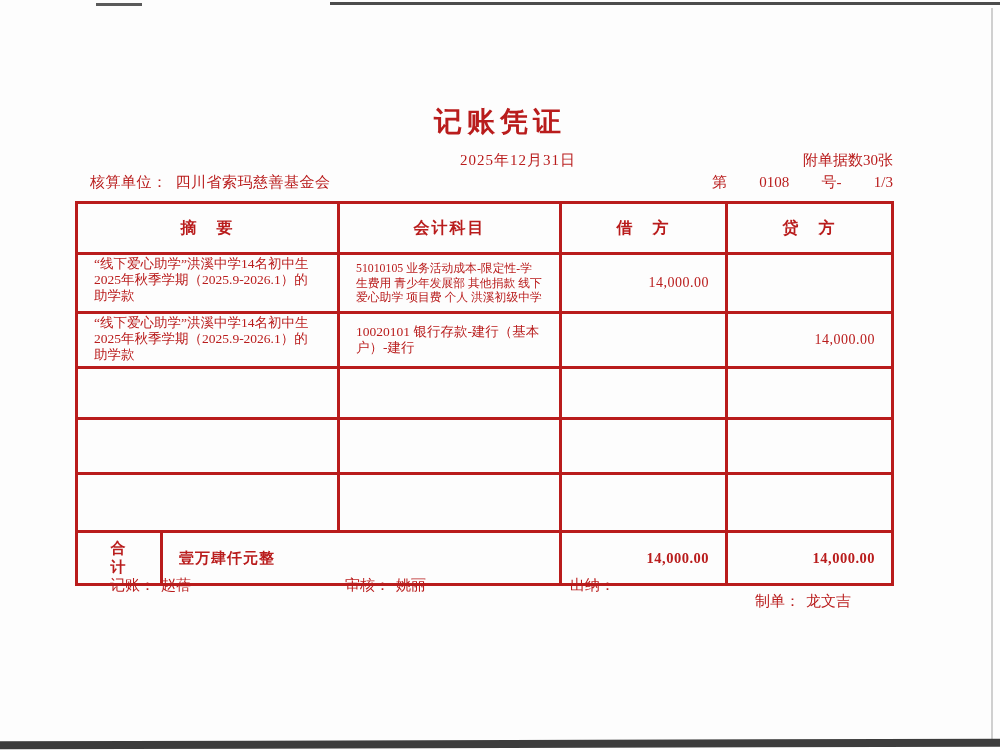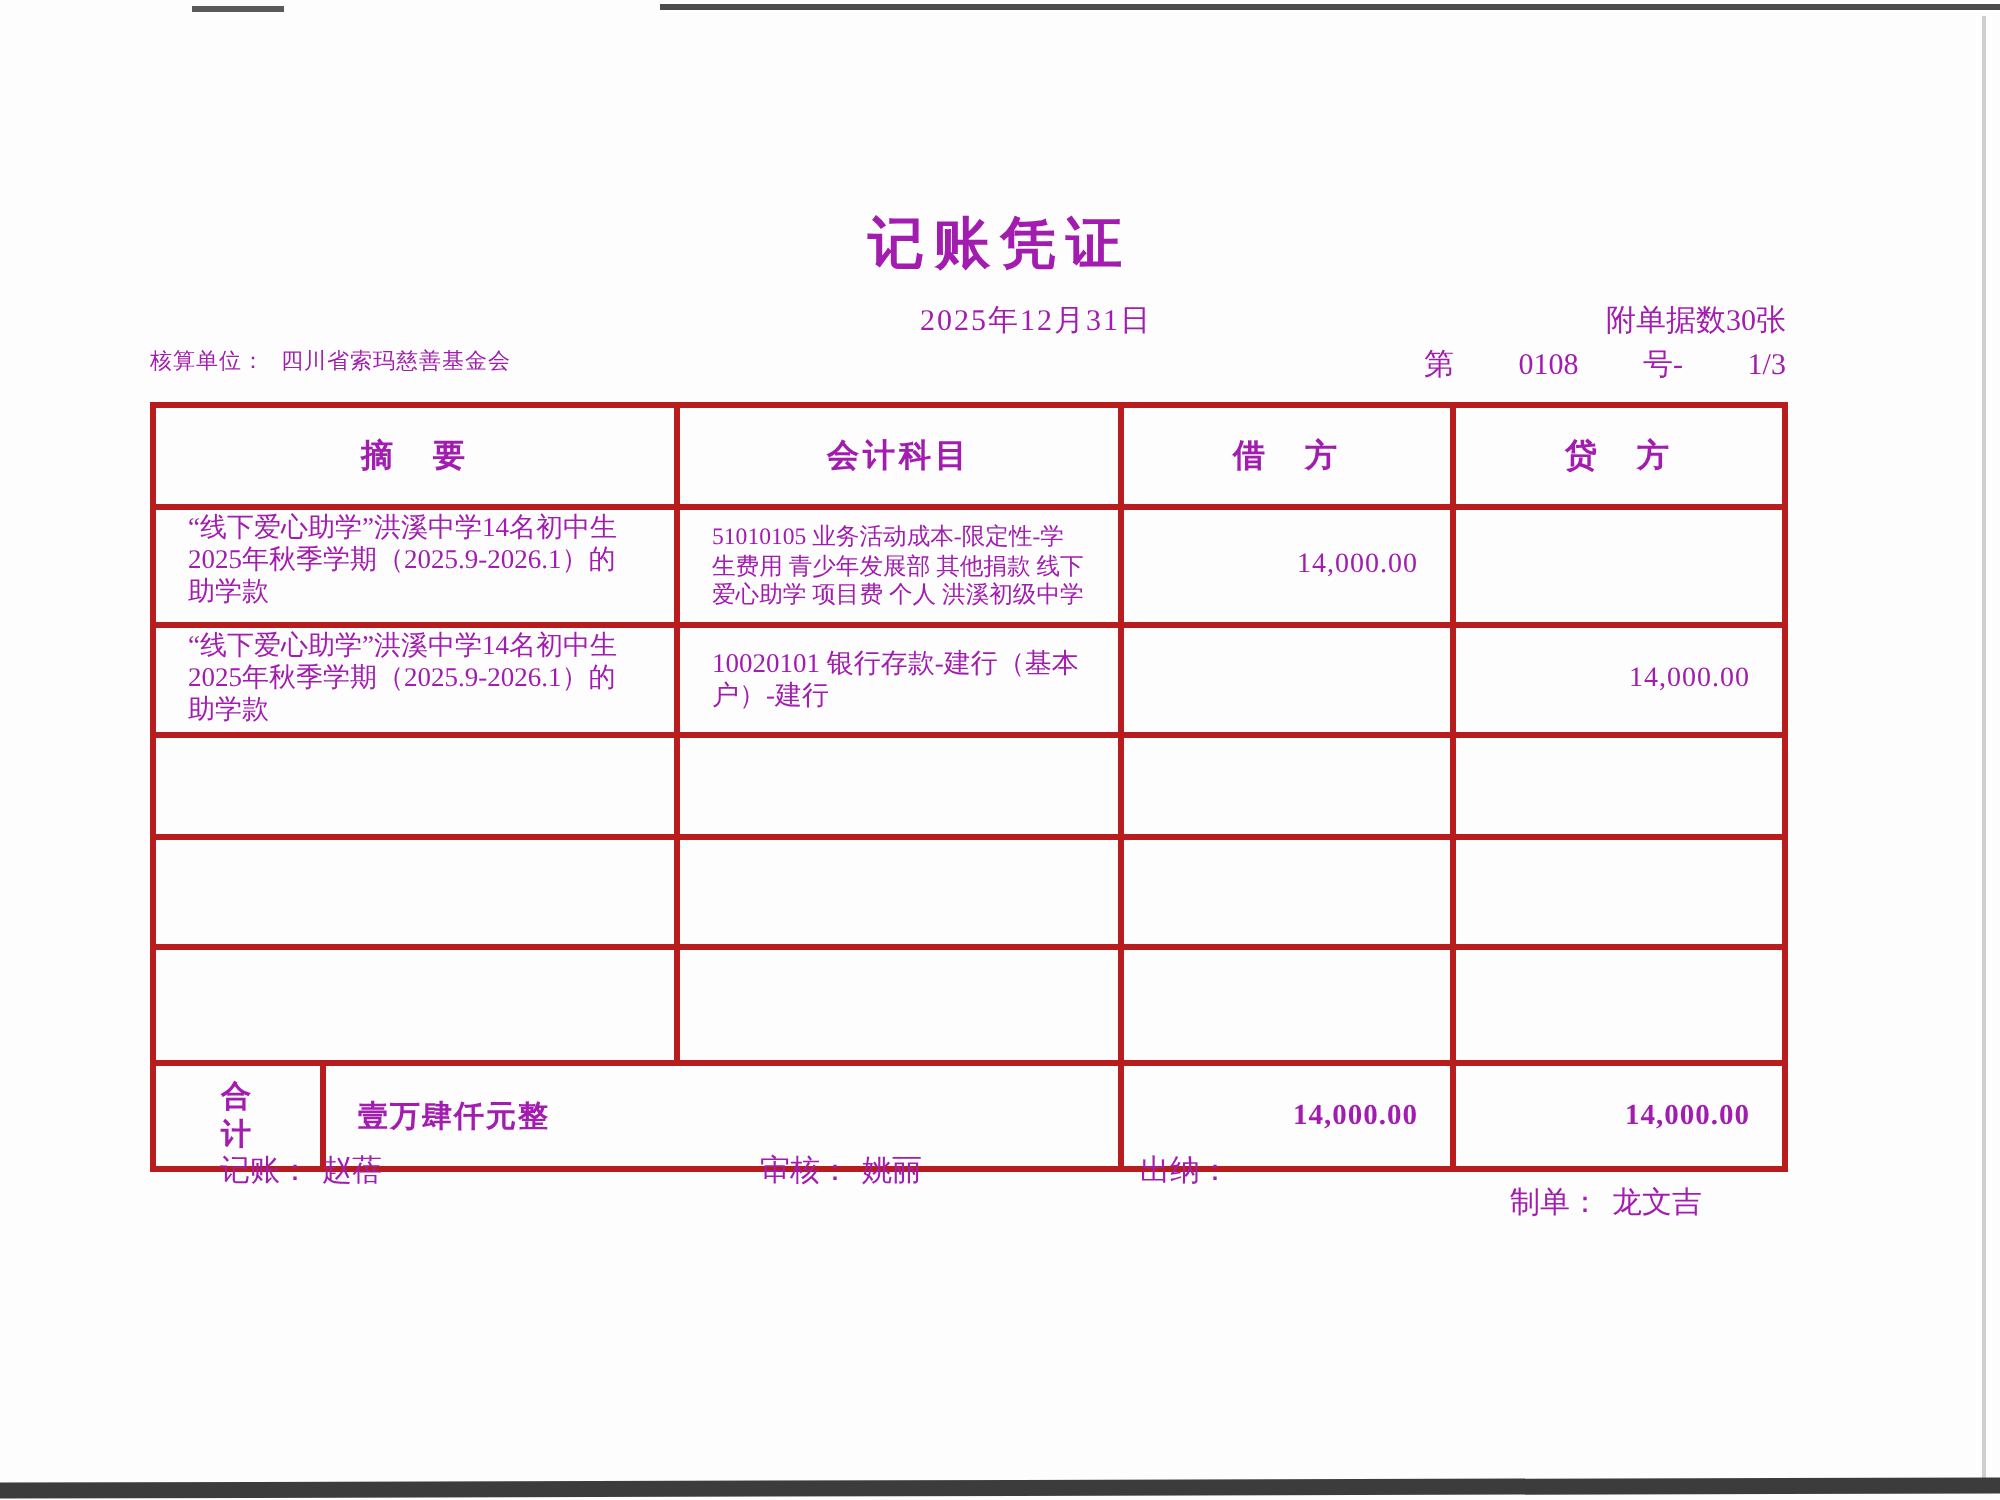--- a/index.html
+++ b/index.html
@@ -1,40 +1,40 @@
 <!DOCTYPE html>
 <html><head>
 <meta charset="utf-8">
 <style>
   html,body{margin:0;padding:0;background:#e8e8e8;}
   .page{
     position:relative;width:1000px;height:750px;background:#fdfdfd;
     overflow:hidden;
     font-family:"Liberation Serif","DejaVu Serif",serif;
-    color:#a21caf;
+    color:#b91c1c;
   }
   
   .scan-top-a{position:absolute;left:96px;top:3px;width:46px;height:3px;background:#5a5a5a;}
   .scan-top-b{position:absolute;left:330px;top:2px;width:670px;height:3px;background:#4c4c4c;}
   .scan-right{position:absolute;left:991px;top:8px;width:2px;height:732px;background:#cfcfcf;}
   .scan-bottom{position:absolute;left:-5px;top:740px;width:1010px;height:8px;background:#3c3c3c;transform:rotate(-0.15deg);}
 
   .title{
     position:absolute;left:0;top:103px;width:100%;text-align:center;
     font-size:28px;font-weight:bold;letter-spacing:5px;
   }
   .date-line{
     position:absolute;left:0;top:151px;width:100%;text-align:center;font-size:15px;letter-spacing:1px;padding-left:18px;
   }
   .attach-line{
     position:absolute;left:712px;top:151px;width:181px;display:flex;
     justify-content:flex-end;align-items:baseline;font-size:15px;
   }
   .unit-line{
-    position:absolute;left:75px;top:173px;font-size:11px;letter-spacing:0.5px;
+    position:absolute;left:90px;top:173px;font-size:15px;letter-spacing:0.5px;
   }
   .unit-line .lbl{margin-right:8px;}
   .number-line{
     position:absolute;left:712px;top:173px;width:181px;display:flex;
     justify-content:space-between;align-items:baseline;font-size:15px;
   }
 
   table.voucher{
     position:absolute;left:75px;top:201px;width:816px;
     border-collapse:collapse;table-layout:fixed;
@@ -56,21 +56,21 @@
   td.account.normal{font-size:13.5px;}
   td.amount{vertical-align:middle;text-align:right;font-size:14px;padding-right:6px;letter-spacing:0.5px;}
   td.total-label{vertical-align:middle;text-align:center;font-size:15px;font-weight:bold;letter-spacing:2px;}
   td.words{vertical-align:middle;text-align:left;font-size:15px;font-weight:bold;padding-left:5px;letter-spacing:1px;}
   td.amount.grand{font-weight:bold;font-size:14.5px;}
 
   .signatures{position:absolute;left:0;top:576px;width:1000px;height:24px;font-size:15px;}
   .sig{position:absolute;white-space:nowrap;}
   .sig .name{margin-left:6px;}
   .sig-book{left:110px;}
-  .sig-review{left:345px;margin-left:35px;}
+  .sig-review{left:345px;}
   .sig-cash{left:570px;}
   .sig-make{left:755px;margin-top:16px;}
 </style>
 </head>
 <body>
 
 <div class="page">
 
   <div class="scan-top-a"></div>
   <div class="scan-top-b"></div>

